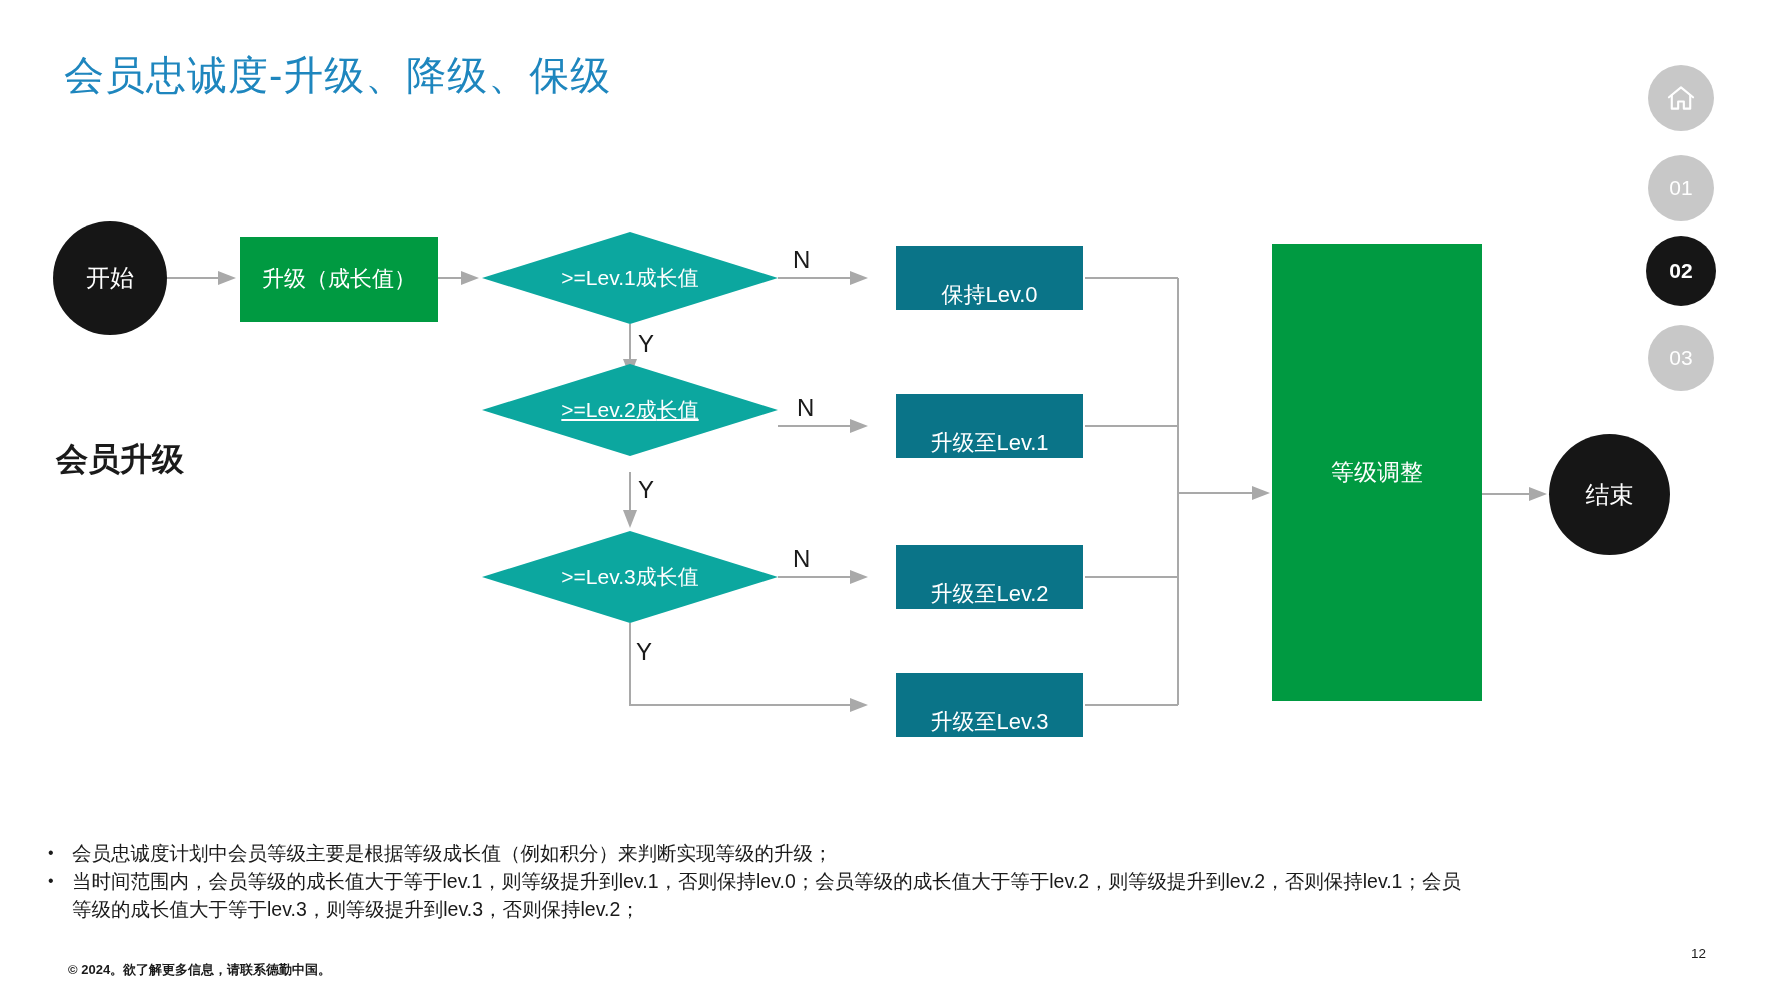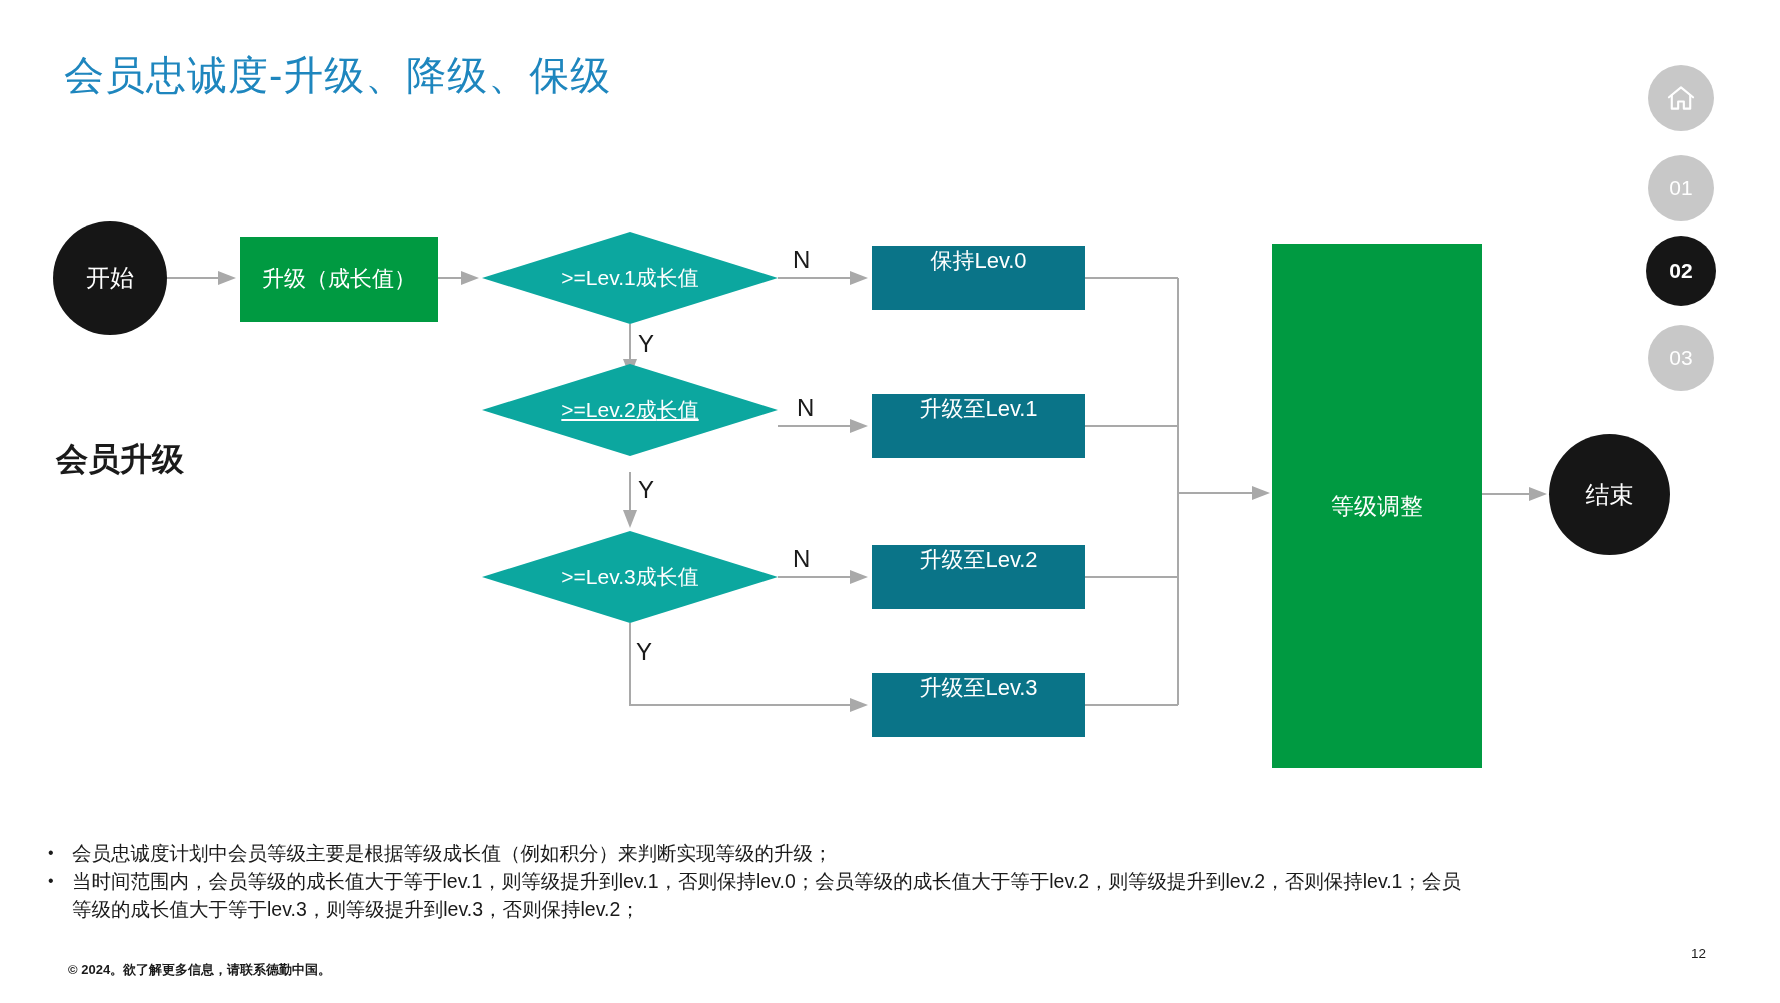--- a/index.html
+++ b/index.html
@@ -25,34 +25,34 @@
   
   .terminal{border-radius:50%;background:var(--node_black,#161616);color:#fff;
     display:flex;align-items:center;justify-content:center;font-size:24px;}
   #node-start{left:53px;top:221px;width:114px;height:114px;}
   #node-end{left:1549px;top:434px;width:121px;height:121px;}
 
   .process{background:var(--green,#009A41);color:#fff;display:flex;
     flex-direction:row;align-items:center;justify-content:center;
     text-align:center;}
   #node-process{left:240px;top:237px;width:198px;height:85px;font-size:22px;line-height:1.4;}
-  #node-adjust{left:1272px;top:244px;width:210px;height:524px;font-size:23px;}
+  #node-adjust{left:1272px;top:244px;width:210px;height:457px;font-size:23px;}
 
   .decision{left:482px;width:296px;height:92px;
     background:var(--teal_bright,#0CA79F);color:#fff;
     clip-path:polygon(50% 0,100% 50%,50% 100%,0 50%);
     display:flex;flex-direction:row;align-items:center;justify-content:center;
     text-align:center;font-size:21px;line-height:1.3;}
   #decision-1{top:232px;}
   #decision-2{top:364px;text-decoration:underline;}
   #decision-3{top:531px;}
 
-  .outcome{left:872px;width:213px;height:64px;
+  .outcome{left:896px;width:187px;height:64px;
     background:var(--teal_dark,#0A7488);color:#fff;display:flex;
-    align-items:flex-start;justify-content:center;font-size:22px;}
+    align-items:flex-end;justify-content:center;font-size:22px;}
   #outcome-0{top:246px;}
   #outcome-1{top:394px;}
   #outcome-2{top:545px;}
   #outcome-3{top:673px;}
 
   .branch-label{font-size:24px;color:#1a1a1a;}
   #label-n1{left:793px;top:246px;}
   #label-n2{left:797px;top:394px;}
   #label-n3{left:793px;top:545px;}
   #label-y1{left:638px;top:330px;}

